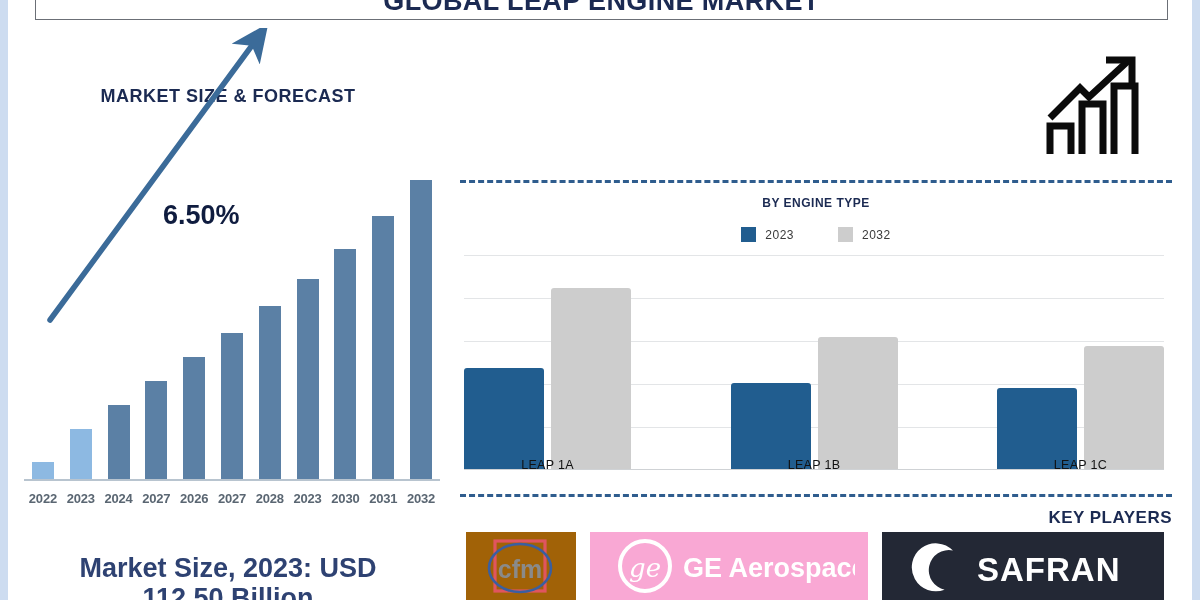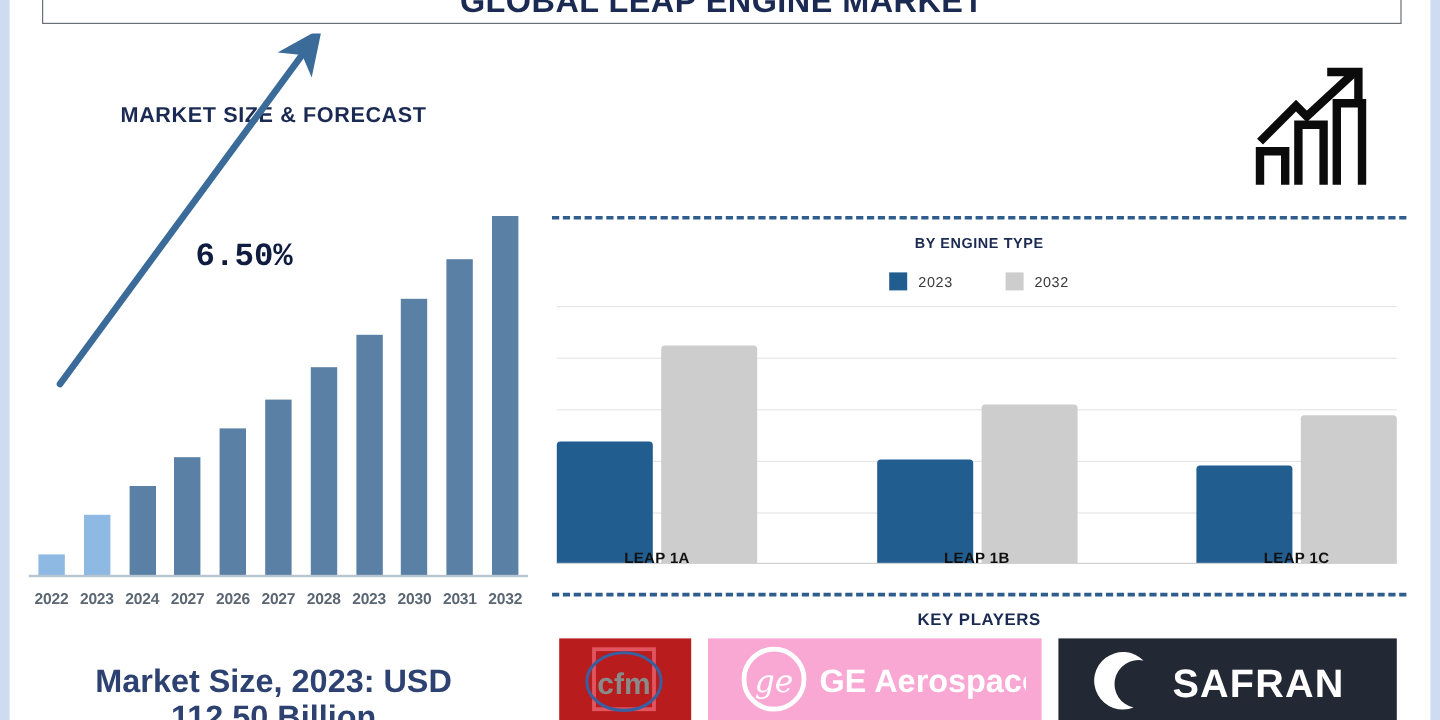--- a/index.html
+++ b/index.html
@@ -39,21 +39,21 @@
 
   #left-heading {
     position:absolute; left:0; top:58px; width:440px;
     text-align:center; font-size:18px; font-weight:bold;
     color:#1b2a52; letter-spacing:.5px;
   }
 
   #cagr-badge {
     position:absolute; left:155px; top:172px;
     font-size:27px; font-weight:bold; color:#0f1c3f;
-    font-family:Liberation Mono, monospace;
+    font-family:Liberation Sans, sans-serif;
   }
 
   #forecast-chart {
     position:absolute; left:8px; top:110px;
     width:424px; height:370px;
   }
   #fc-bars {
     position:absolute; left:8px; bottom:28px;
     width:416px; height:330px;
     display:flex; align-items:flex-end; gap:0;
@@ -130,35 +130,35 @@
   .eg-bar { width:80px; border-radius:3px 3px 0 0; }
   #eg-baseline {
     position:absolute; left:0; bottom:0; width:700px; height:1px;
     background:#cfd2d5;
   }
   #eg-labels {
     position:absolute; left:12px; top:458px; width:700px;
     display:flex; justify-content:space-between;
   }
   .eg-label { width:167px; text-align:center; font-size:12.5px;
-              font-weight:bold; color:#111; letter-spacing:.3px; }
+              font-weight:normal; color:#111; letter-spacing:.3px; }
 
   
   #key-players-title {
     position:absolute; left:8px; top:508px; width:712px;
-    text-align:center; font-size:14px; font-weight:bold;
+    text-align:right; font-size:17px; font-weight:bold;
     color:#1b2a52; letter-spacing:.5px;
   }
   #logos {
     position:absolute; left:14px; top:532px; width:706px; height:68px;
     display:flex; align-items:flex-start; gap:14px;
   }
   .logo-card { height:68px; display:flex; align-items:center; justify-content:center;
                overflow:hidden; }
-  #logo-cfm      { width:110px; background:#b91c1c; }
+  #logo-cfm      { width:110px; background:#a16207; }
   #logo-ge       { width:278px; background:#f9a8d4;text-decoration:underline; }
   #logo-safran   { width:282px; background:#232835; }
 </style>
 </head>
 <body>
 
 <div id="edge-left"></div>
 <div id="edge-right"></div>
 
 <div id="title-box">

